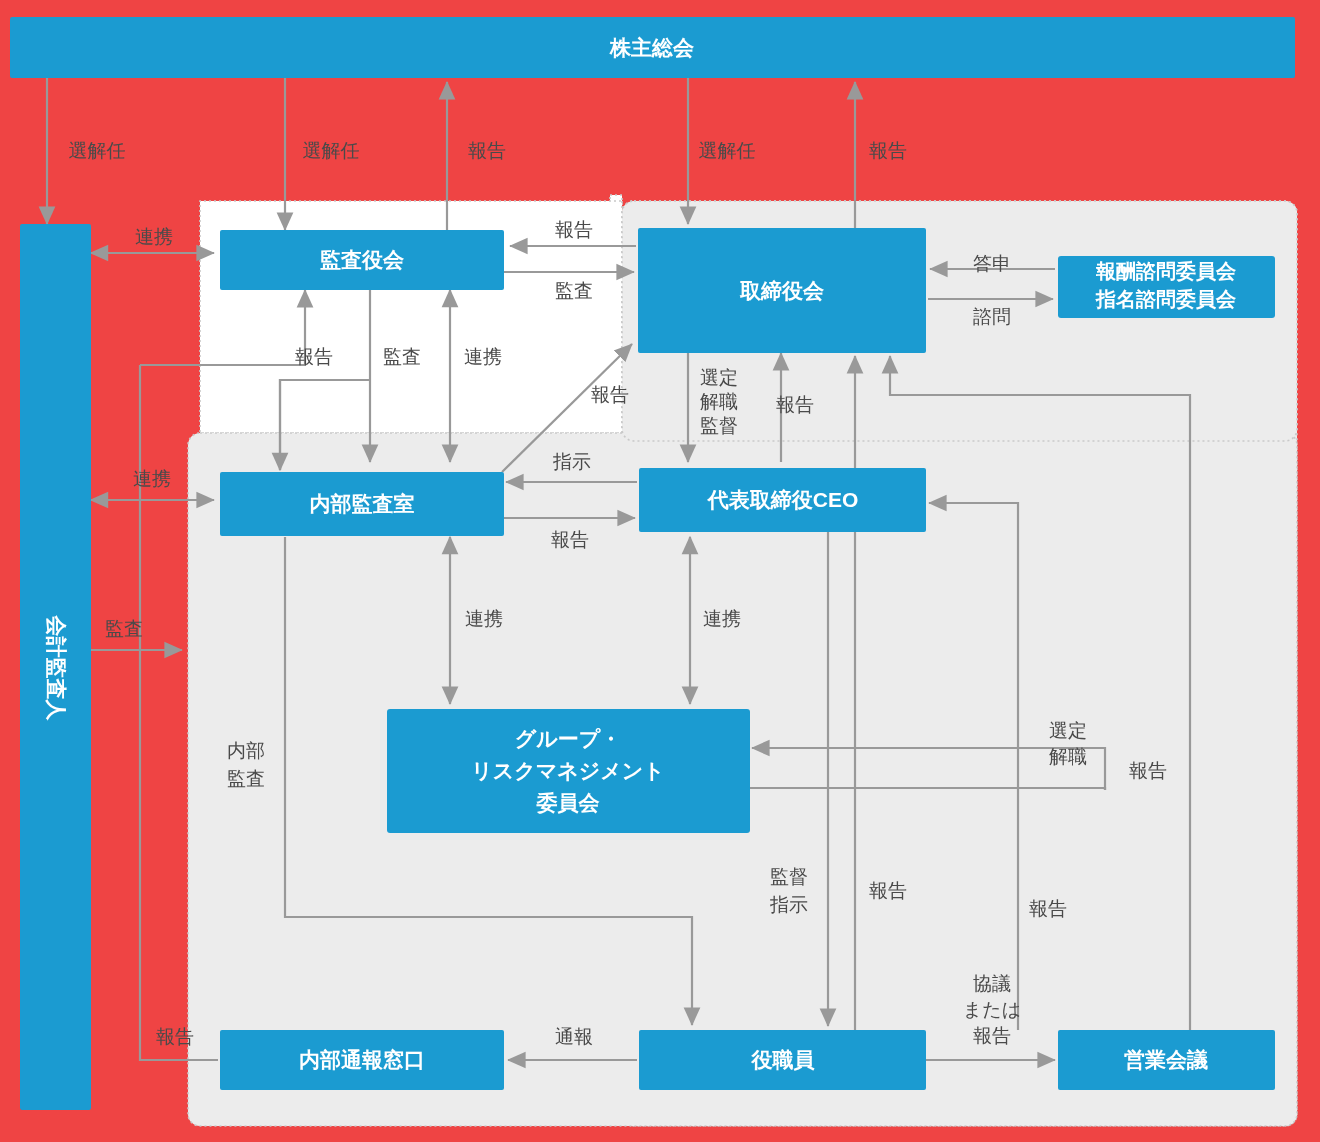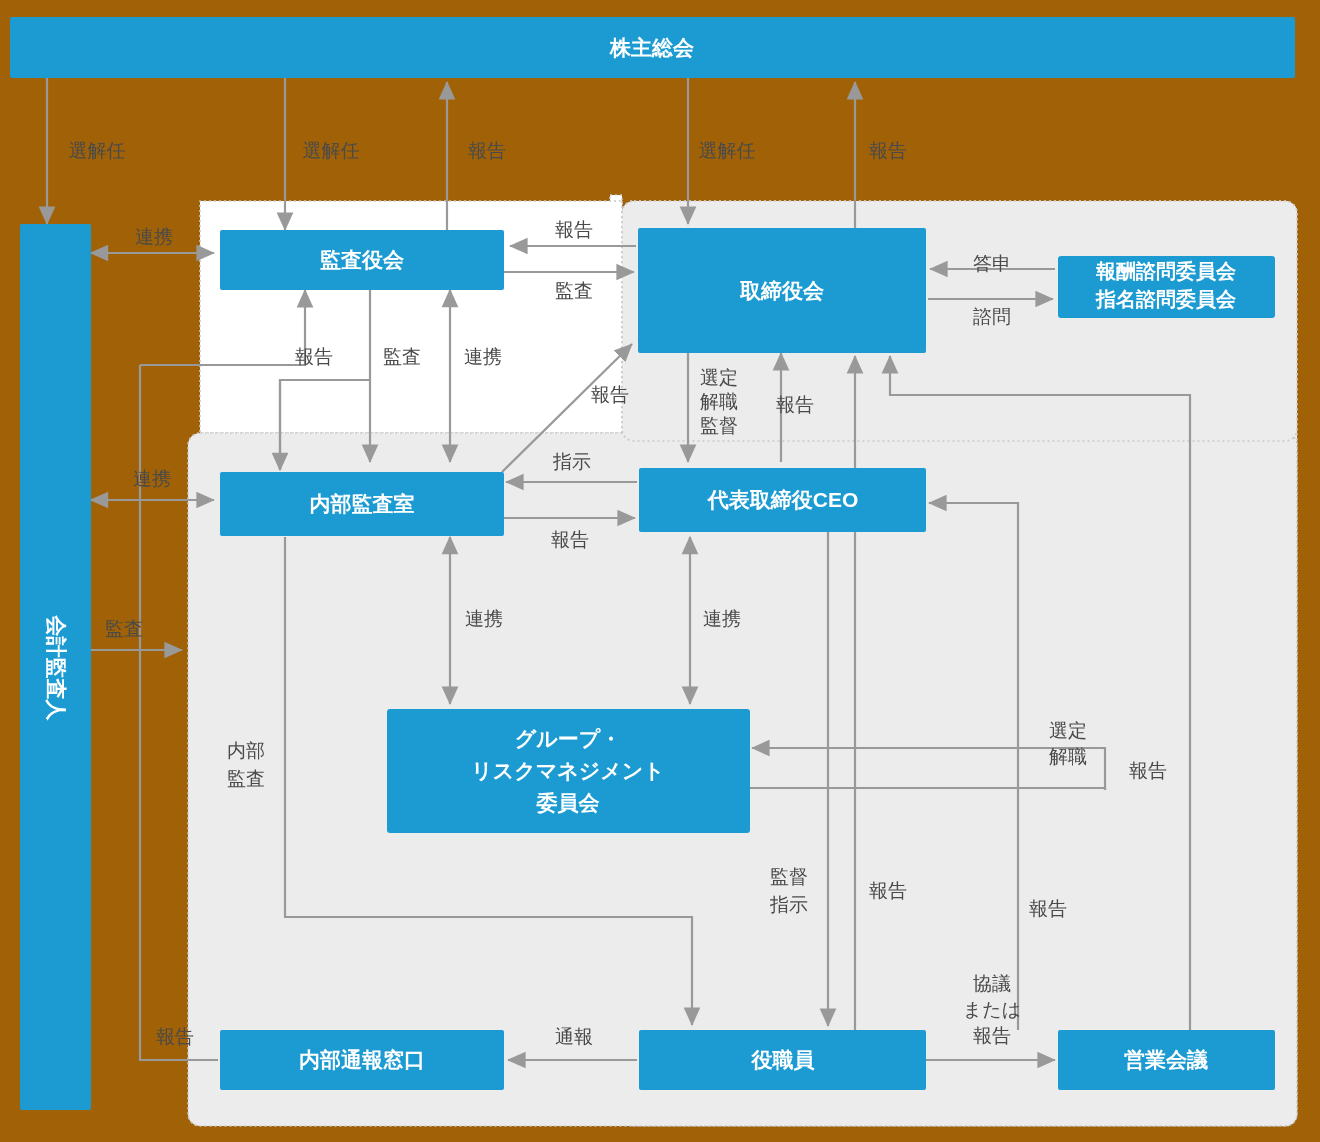--- a/index.html
+++ b/index.html
@@ -5,21 +5,21 @@
 <style>
   html, body {
     margin: 0;
     padding: 0;
     background: #ffffff;
   }
   #diagram-root {
     position: relative;
     width: 1320px;
     height: 1142px;
-    background: #a16207;
+    background: #ef4444;
     font-family: "Liberation Sans", "DejaVu Sans", sans-serif;
     overflow: hidden;
   }
   svg.canvas {
     position: absolute;
     top: 0;
     left: 0;
     width: 1320px;
     height: 1142px;
   }

